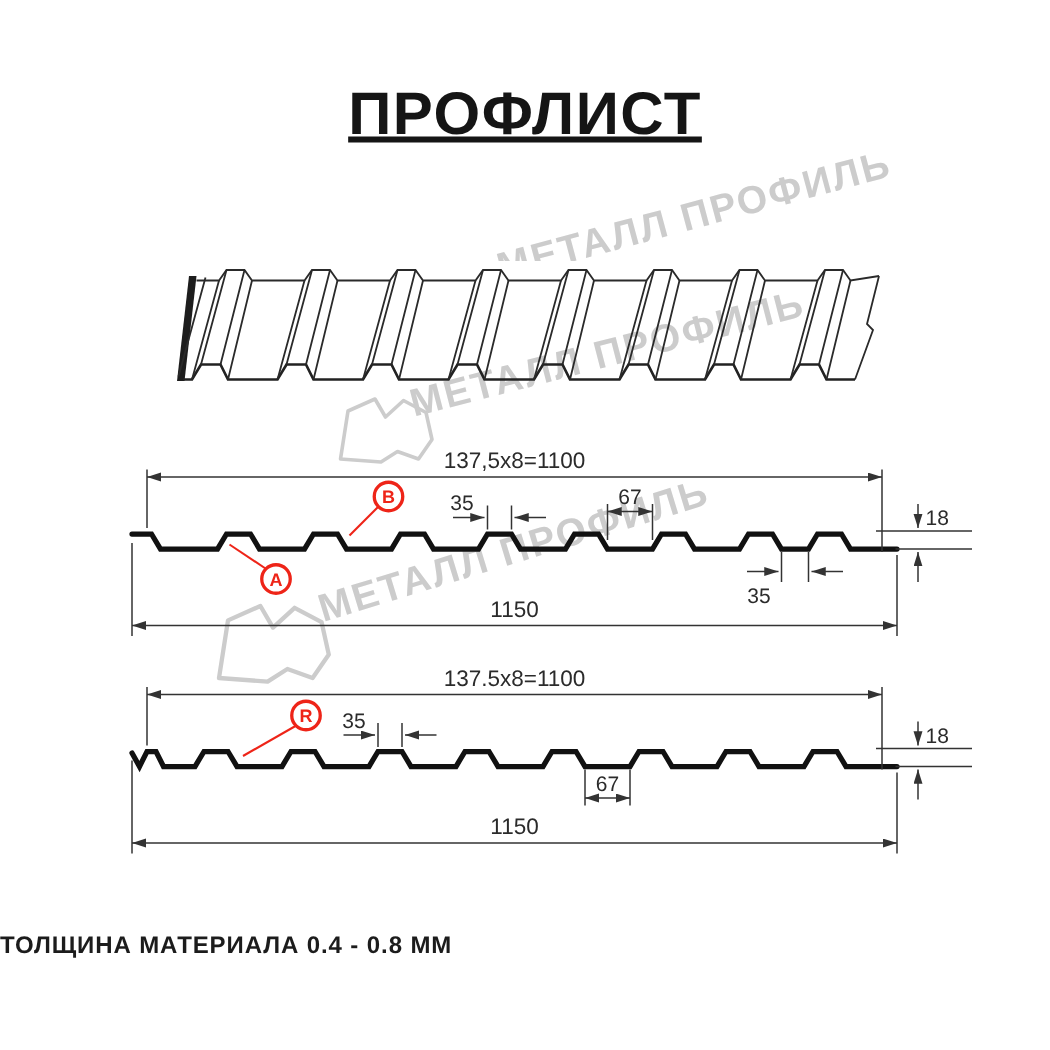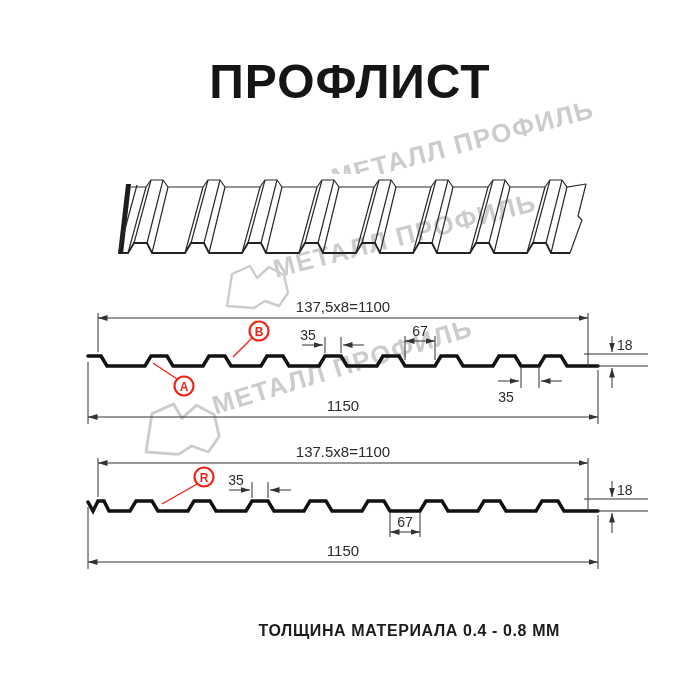--- a/index.html
+++ b/index.html
@@ -1,22 +1,22 @@
 <!DOCTYPE html>
 <html><head>
 <meta charset="utf-8">
 <style>
   html,body{margin:0;padding:0;background:#ffffff;}
   .page{position:relative;width:700px;height:700px;background:#ffffff;overflow:hidden;
         font-family:"Liberation Sans",sans-serif;}
   .title{position:absolute;left:0;top:54px;width:700px;text-align:center;
-         font-size:48px;font-weight:800;letter-spacing:1px;color:#151515;}
+         font-size:40px;font-weight:800;letter-spacing:1px;color:#151515;text-decoration:underline;}
   .subtitle{position:absolute;left:0;top:110px;width:700px;text-align:center;
          font-size:20px;font-weight:700;letter-spacing:1px;color:#151515;}
-  .footer{position:absolute;left:0;top:622px;width:560px;text-align:right;
+  .footer{position:absolute;left:0;top:622px;width:560px;text-align:left;
          font-size:16px;font-weight:700;letter-spacing:0.6px;color:#1c1c1c;}
   svg{position:absolute;left:0;top:0;}
   .dimline{stroke:#333333;stroke-width:1;fill:none;}
   .dimtext{font-family:"Liberation Sans",sans-serif;font-size:14px;fill:#2b2b2b;}
   .bigdimtext{font-family:"Liberation Sans",sans-serif;font-size:15px;fill:#2b2b2b;}
   .wmtext{font-family:"Liberation Sans",sans-serif;font-size:26px;font-weight:700;
           letter-spacing:1.5px;fill:#cccccc;}
   .wmlogo{stroke:#cccccc;stroke-width:2.4;fill:none;stroke-linejoin:round;}
   .redcirc{stroke:#ee2418;stroke-width:2.2;fill:#ffffff;}
   .redtext{font-family:"Liberation Sans",sans-serif;font-size:12px;font-weight:700;fill:#ee2418;}

